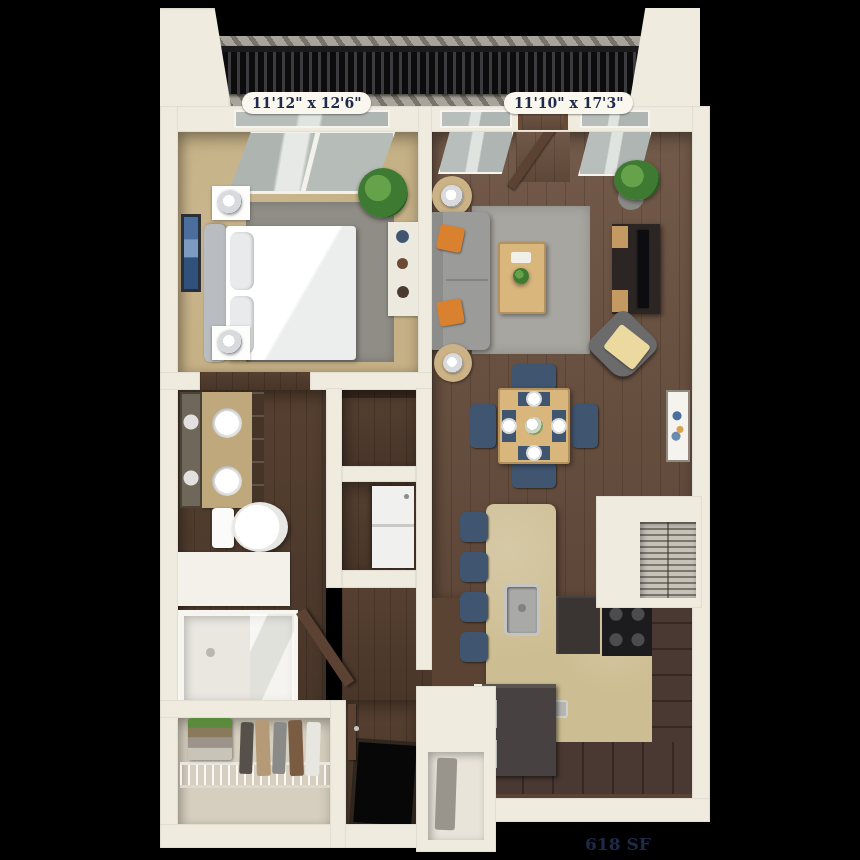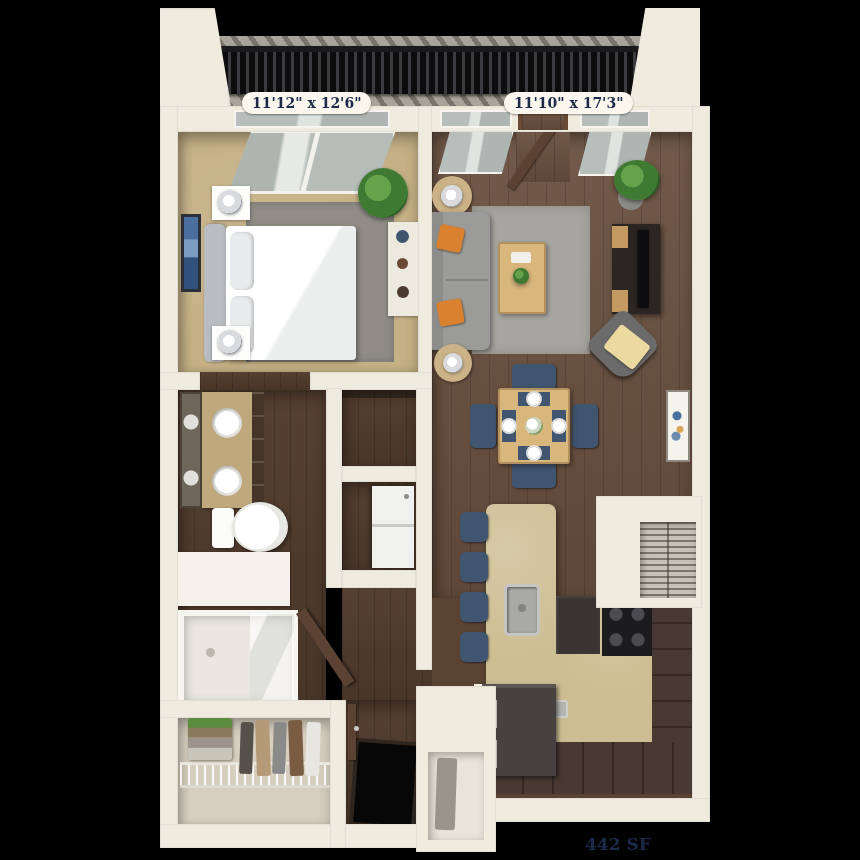--- a/index.html
+++ b/index.html
@@ -183,15 +183,15 @@
   <div class="wall" style="left:330px;top:700px;width:16px;height:148px;"></div>
   <div class="wall" style="left:416px;top:686px;width:80px;height:166px;"></div>
   <div style="left:428px;top:752px;width:56px;height:88px;background:#e8e4da;box-shadow:inset 3px 3px 8px rgba(0,0,0,.3);"></div>
   <div style="left:436px;top:758px;width:20px;height:72px;background:#9a958c;transform:rotate(2deg);border-radius:3px;"></div>
   <div class="wall" style="left:596px;top:496px;width:106px;height:112px;"></div>
   <div style="left:640px;top:522px;width:56px;height:76px;background:#c6c2b8;background-image:repeating-linear-gradient(180deg,rgba(60,56,50,.55) 0 2px,transparent 2px 6px),linear-gradient(90deg,transparent 0 48%,rgba(60,56,50,.55) 49% 51%,transparent 52% 100%);box-shadow:inset 2px 2px 6px rgba(0,0,0,.35);"></div>
   <div style="left:666px;top:390px;width:24px;height:72px;background:#f5f3ee;background-image:radial-gradient(circle at 45% 35%,#4a6f9e 0 4px,transparent 5px),radial-gradient(circle at 60% 55%,#d9a24f 0 3px,transparent 4px),radial-gradient(circle at 40% 65%,#6b8cb0 0 4px,transparent 5px);border:2px solid #8f8a80;"></div>
 
   <div class="pill" style="left:242px;top:92px;height:22px;">11'12" x 12'6"</div>
   <div class="pill" style="left:504px;top:92px;height:22px;">11'10" x 17'3"</div>
-  <div class="label-area" style="left:585px;top:834px;">442 SF</div>
+  <div class="label-area" style="left:585px;top:834px;">618 SF</div>
 
 </div>
 
 </body></html>

